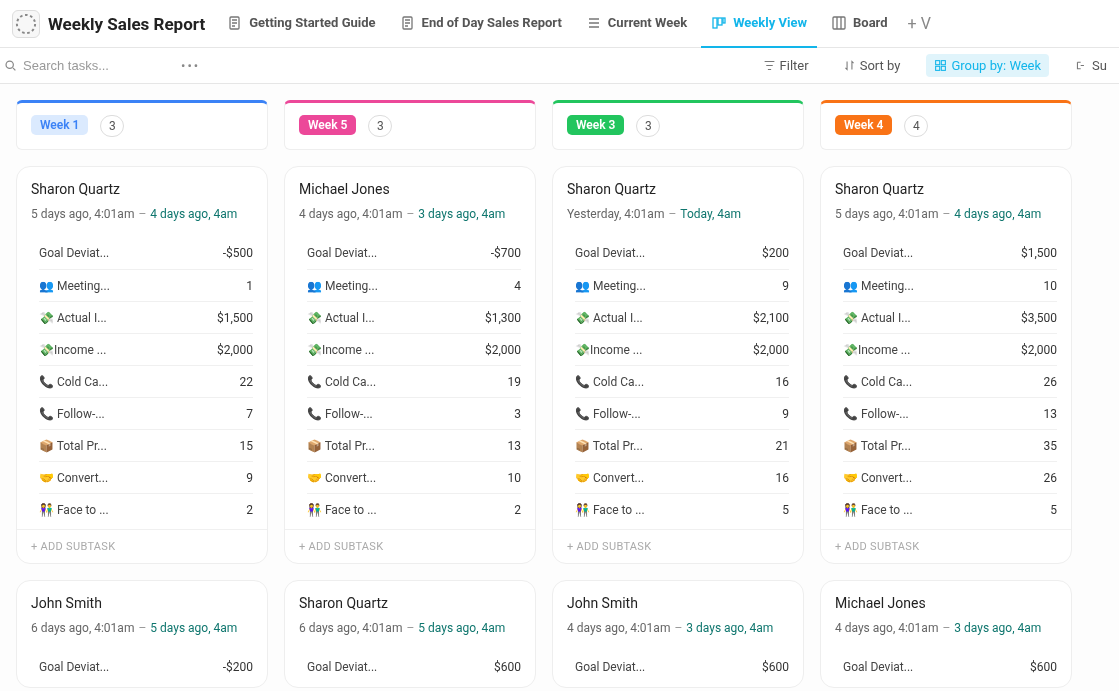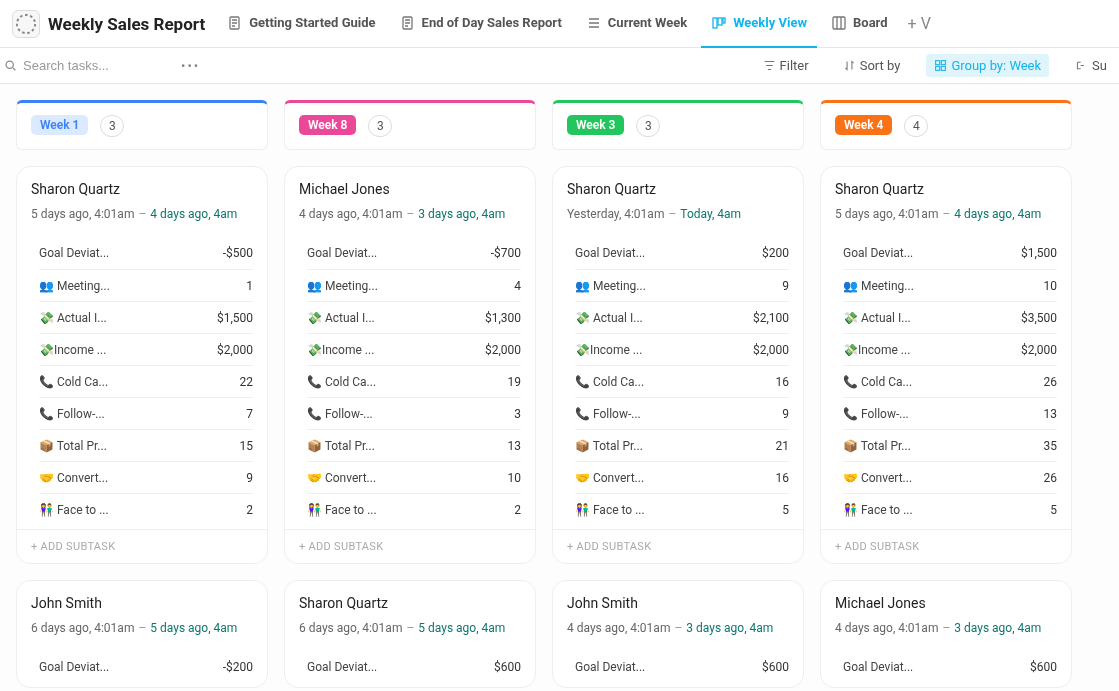--- a/index.html
+++ b/index.html
@@ -291,21 +291,21 @@
                 <span class="field-label">Goal Deviat...</span>
                 <span class="field-value">-$200</span>
               </div>
             </div>
           </div>
         </div>
       </div>
     </div>
     <div class="column">
       <div class="col-header pink">
-        <span class="week-badge pink">Week 8</span>
+        <span class="week-badge pink">Week 5</span>
         <span class="count-pill">3</span>
       </div>
       <div class="cards">
         <div class="card">
           <div class="card-body">
             <div class="card-name">Michael Jones</div>
             <div class="card-dates"><span>4 days ago, 4:01am</span><span class="dash">–</span><span class="end">3 days ago, 4am</span></div>
             <div class="fields">
               <div class="field-row">
                 <span class="field-label">Goal Deviat...</span>

